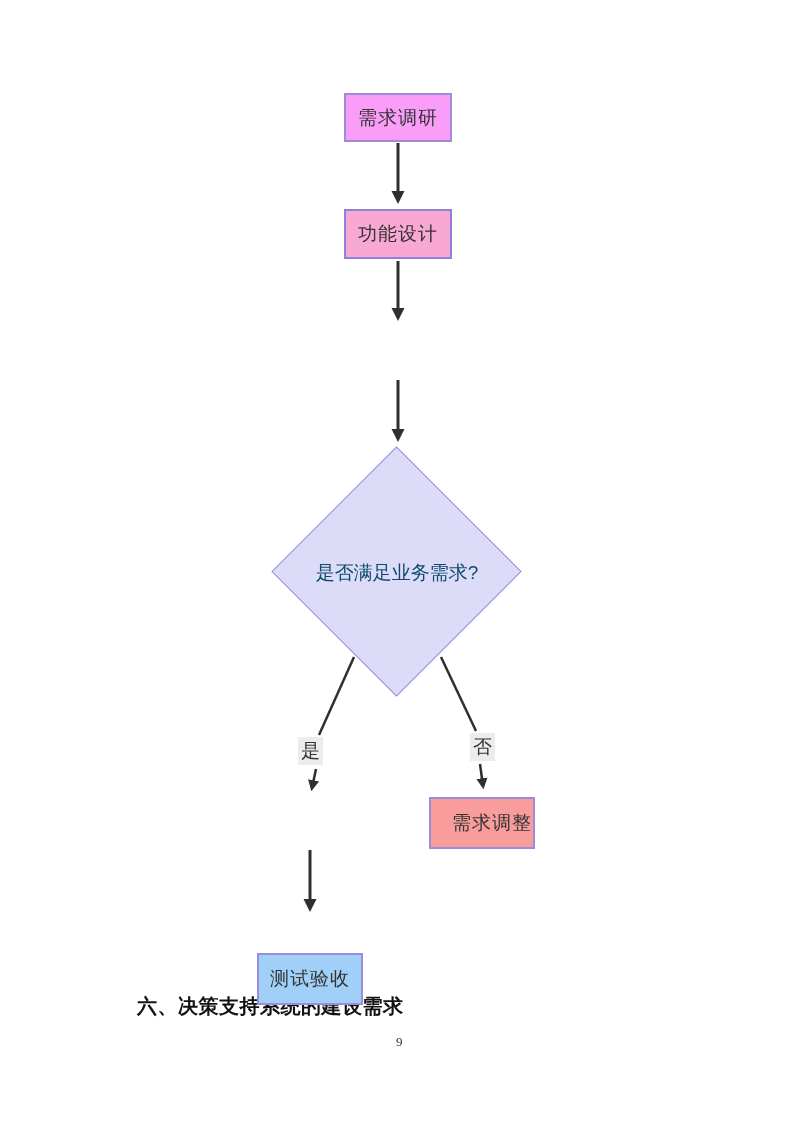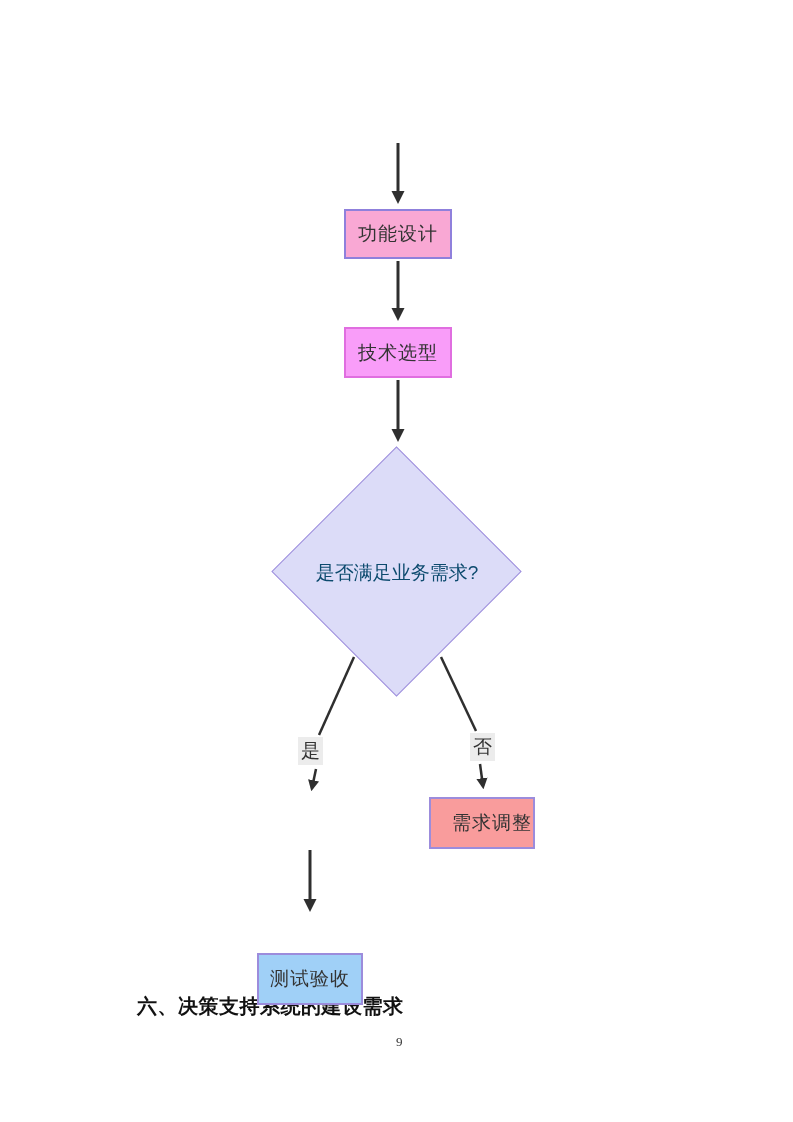--- a/index.html
+++ b/index.html
@@ -105,24 +105,24 @@
     <path d="M398,143 L398,200" stroke="#2f2f2f" stroke-width="3" fill="none" marker-end="url(#arrow)"></path>
     <path d="M398,261 L398,317" stroke="#2f2f2f" stroke-width="3" fill="none" marker-end="url(#arrow)"></path>
     <path d="M398,380 L398,438" stroke="#2f2f2f" stroke-width="3" fill="none" marker-end="url(#arrow)"></path>
     <path d="M354,657 L319,735" stroke="#2f2f2f" stroke-width="2.5" fill="none"></path>
     <path d="M316,769 L312,788" stroke="#2f2f2f" stroke-width="2.5" fill="none" marker-end="url(#arrow)"></path>
     <path d="M441,657 L476,731" stroke="#2f2f2f" stroke-width="2.5" fill="none"></path>
     <path d="M480,764 L483,786" stroke="#2f2f2f" stroke-width="2.5" fill="none" marker-end="url(#arrow)"></path>
     <path d="M310,850 L310,908" stroke="#2f2f2f" stroke-width="3" fill="none" marker-end="url(#arrow)"></path>
   </svg>
 
+  <div class="node n-research" style="background-color: rgb(249, 157, 249); border-color: rgb(156, 140, 220);">需求调研</div>
 
   <div class="node n-design" style="background-color: #f9a8d4; border-color: rgb(143, 128, 220);">功能设计</div>
 
-  <div class="node n-tech" style="background-color: rgb(249, 157, 249); border-color: rgb(224, 110, 224);">技术选型</div>
 
   <div class="diamond" style="background-color: rgb(220, 220, 248); border-color: rgb(159, 144, 221);"></div>
   <div class="diamond-label">是否满足业务需求?</div>
 
   <div class="edge-label lbl-yes" style="background-color: rgb(236, 236, 236);">是</div>
 
   <div class="edge-label lbl-no" style="background-color: rgb(236, 236, 236);">否</div>
 
 
   <div class="node n-adjust" style="background-color: rgb(249, 156, 156); border-color: rgb(156, 140, 220); padding-left: 20px;">需求调整</div>

